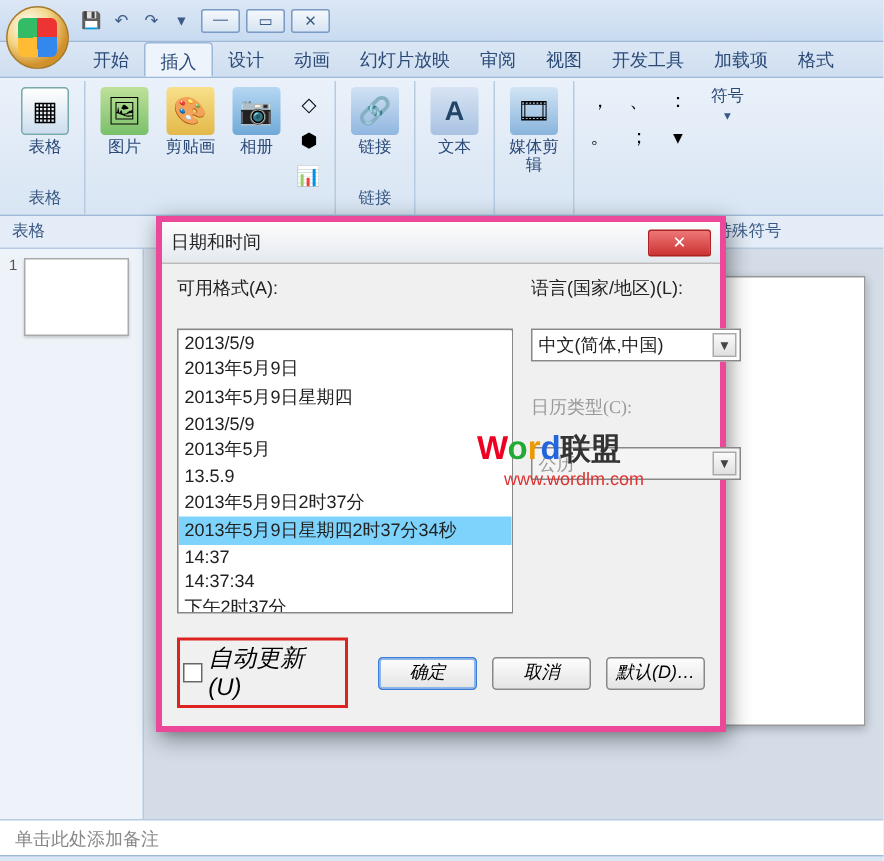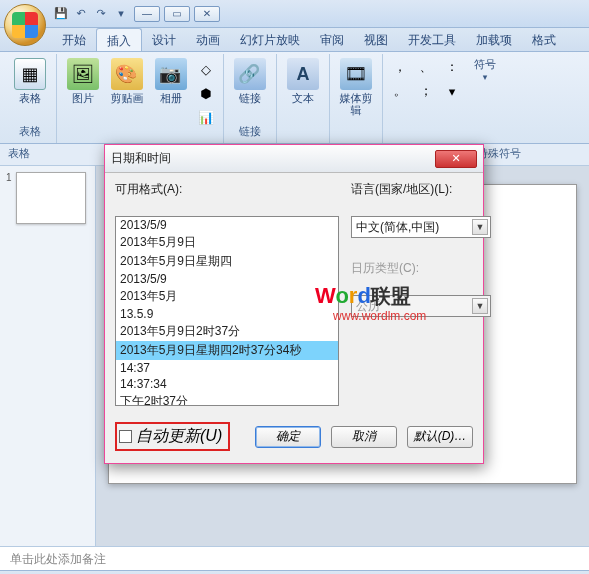--- a/index.html
+++ b/index.html
@@ -43,35 +43,35 @@
 .slide { width: 100%; height: 300px; background: #fff; border: 1px solid #999; box-shadow: 0 2px 6px rgba(0,0,0,.25); }
 .notes { height: 24px; background: #fff; border-top: 1px solid #b6cbe2; font-size: 12px; color: #888; padding: 4px 10px; }
 
 
 .statusbar { height: 22px; background: linear-gradient(#dbe7f4,#c6d8ec); border-top: 1px solid #9db8d8; display: flex; align-items: center; font-size: 11px; color: #2b4a78; padding: 0 6px; gap: 8px; }
 .statusbar .spacer { flex: 1; }
 .view-btns { display: flex; gap: 1px; }
 .vbtn { width: 18px; height: 16px; border: 1px solid #9db8d8; background: #eaf1fa; font-size: 9px; display: flex; align-items: center; justify-content: center; }
 
 
-.dialog { position: absolute; left: 104px; top: 144px; width: 380px; background: #f0f0f0; border: 1px solid #ec4899; box-shadow: 2px 4px 14px rgba(0,0,0,.45); z-index: 50; }
+.dialog { position: absolute; left: 104px; top: 144px; width: 380px; background: #f0f0f0; border: 4px solid #ec4899; box-shadow: 2px 4px 14px rgba(0,0,0,.45); z-index: 50; }
 .dlg-title { height: 28px; background: linear-gradient(#fdfdfd,#e4e9ef); display: flex; align-items: center; padding: 0 6px; font-size: 12px; border-bottom: 1px solid #bbb; }
 .dlg-title .t { flex: 1; color: #222; }
 .dlg-close { width: 42px; height: 18px; background: linear-gradient(#e77,#c33); border: 1px solid #a22; border-radius: 2px; color: #fff; font-size: 11px; display: flex; align-items: center; justify-content: center; }
 .dlg-body { padding: 8px 10px; font-size: 12px; color: #222; }
 .dlg-row { display: flex; gap: 12px; }
 .dlg-col { display: flex; flex-direction: column; gap: 16px; }
 .dlg-label { font-size: 12px; margin-bottom: 2px; }
 .listbox { width: 224px; height: 190px; background: #fff; border: 1px solid #888; overflow-y: auto; font-size: 12px; }
 .listbox div { padding: 1px 4px; cursor: default; white-space: nowrap; }
 .listbox div.sel { background: #7dd3fc; }
 .combo { width: 140px; height: 22px; border: 1px solid #888; background: #fff; display: flex; align-items: center; padding: 0 4px; font-size: 12px; position: relative; }
 .combo.disabled { color: #999; background: #f4f4f4; }
 .combo .arrow { position: absolute; right: 2px; top: 2px; width: 16px; height: 16px; border: 1px solid #aaa; background: linear-gradient(#fafafa,#e0e0e0); display: flex; align-items: center; justify-content: center; font-size: 9px; color: #444; }
-.disabled-lbl { color: #999; }
+.disabled-lbl { color: #999; font-family: Liberation Serif, serif; }
 .watermark { position: absolute; left: 210px; top: 110px; font-size: 22px; font-weight: bold; pointer-events: none; z-index: 2; }
 .watermark .w1 { color: #e02; } .watermark .w2 { color: #2a3; } .watermark .w3 { color: #e90; } .watermark .w4 { color: #26d; } .watermark .w5 { color: #333; font-size: 20px; margin-top: 29px; }
 .watermark-sub { position: absolute; left: 228px; top: 136px; font-size: 12px; color: #d33; pointer-events: none; z-index: 2; }
 .dlg-foot { padding: 8px 10px 12px; display: flex; align-items: center; gap: 10px; font-style: italic; }
 .chk-wrap { border: 2px solid #d22; padding: 2px 6px 2px 2px; display: flex; align-items: center; gap: 4px; }
 .chk { width: 13px; height: 13px; border: 1px solid #666; background: #fff; }
 .dlg-btn { min-width: 66px; height: 22px; border: 1px solid #888; background: linear-gradient(#fdfdfd,#e4e4e4); border-radius: 3px; font-size: 12px; display: flex; align-items: center; justify-content: center; }
 .dlg-btn.default { border: 1px solid #3b7dd8; box-shadow: 0 0 0 1px #8fb8ea inset; }
 
 

